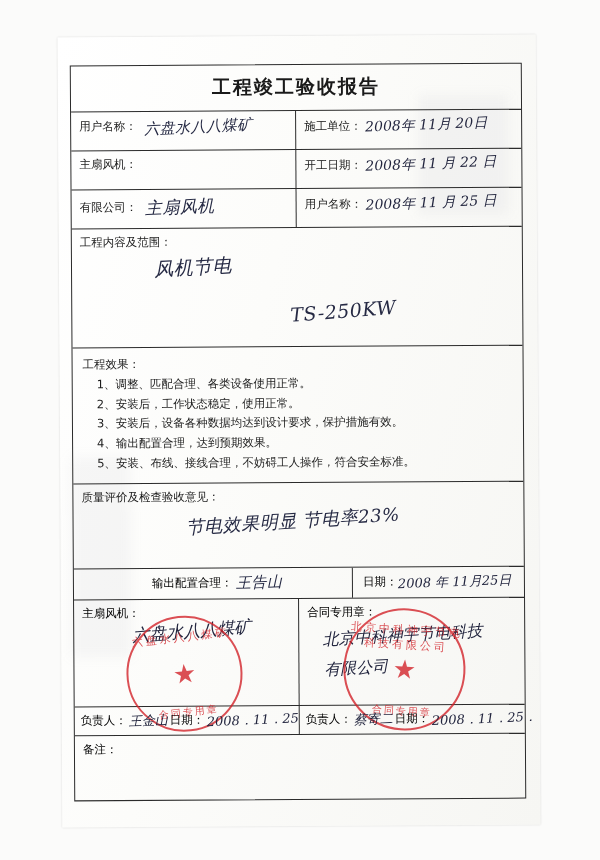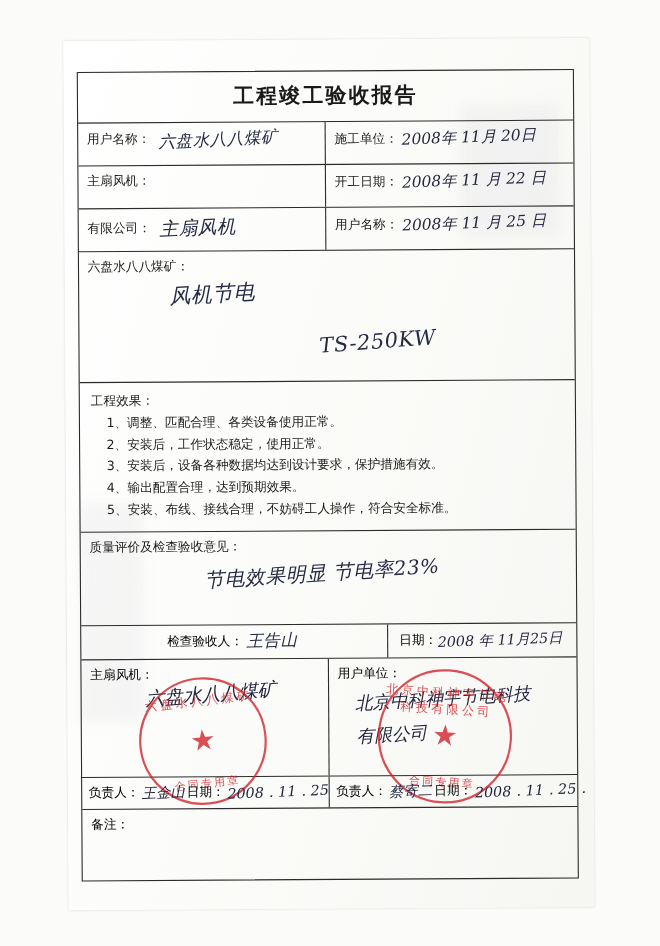--- a/index.html
+++ b/index.html
@@ -339,21 +339,21 @@
           <span class="hw hand-inline" style="font-size:17px;">主扇风机</span>
         </div>
         <div class="cell right">
           <span class="lbl">用户名称：</span>
           <span class="date-hw">2008年 11 月 25 日</span>
         </div>
       </div>
 
       <div class="row">
         <div class="cell full scope">
-          <span class="lbl">六盘水八八煤矿：</span>
+          <span class="lbl">工程内容及范围：</span>
           <span class="hw hand-a">风机节电</span>
           <span class="hw hand-b">TS-250KW</span>
         </div>
       </div>
 
       <div class="row">
         <div class="cell full effects">
           <div>工程效果：</div>
           <div class="item">1、调整、匹配合理、各类设备使用正常。</div>
           <div class="item">2、安装后，工作状态稳定，使用正常。</div>
@@ -365,41 +365,41 @@
 
       <div class="row">
         <div class="cell full quality">
           <span class="lbl">质量评价及检查验收意见：</span>
           <span class="hw hand-q">节电效果明显 节电率23%</span>
         </div>
       </div>
 
       <div class="insp">
         <div class="a">
-          <span class="lbl">检查验收人：</span>
+          <span class="lbl">输出配置合理：</span>
           <span class="hw hand-inline2" style="font-size:15px;">王告山</span>
         </div>
         <div class="b">
           <span class="lbl">日期：</span>
           <span class="date-hw" style="font-size:13px;">2008    年 11月25日</span>
         </div>
       </div>
 
       <div class="units">
         <div class="u first">
           <span class="lbl">主扇风机：</span>
           <span class="unit-hand">六盘水八八煤矿</span>
           <div class="seal" id="seal-left">
             <div class="arc-top">六盘水八八煤矿</div>
             <div class="star">★</div>
             <div class="arc-bottom">合同专用章</div>
           </div>
         </div>
         <div class="u">
-          <span class="lbl">用户单位：</span>
+          <span class="lbl">合同专用章：</span>
           <div class="unit-hand2">
             <div>北京中科神宇节电科技</div>
             <div>有限公司</div>
           </div>
           <div class="seal" id="seal-right">
             <div class="arc-top">北京中科神宇节电科技有限公司</div>
             <div class="star">★</div>
             <div class="arc-bottom">合同专用章</div>
           </div>
         </div>

